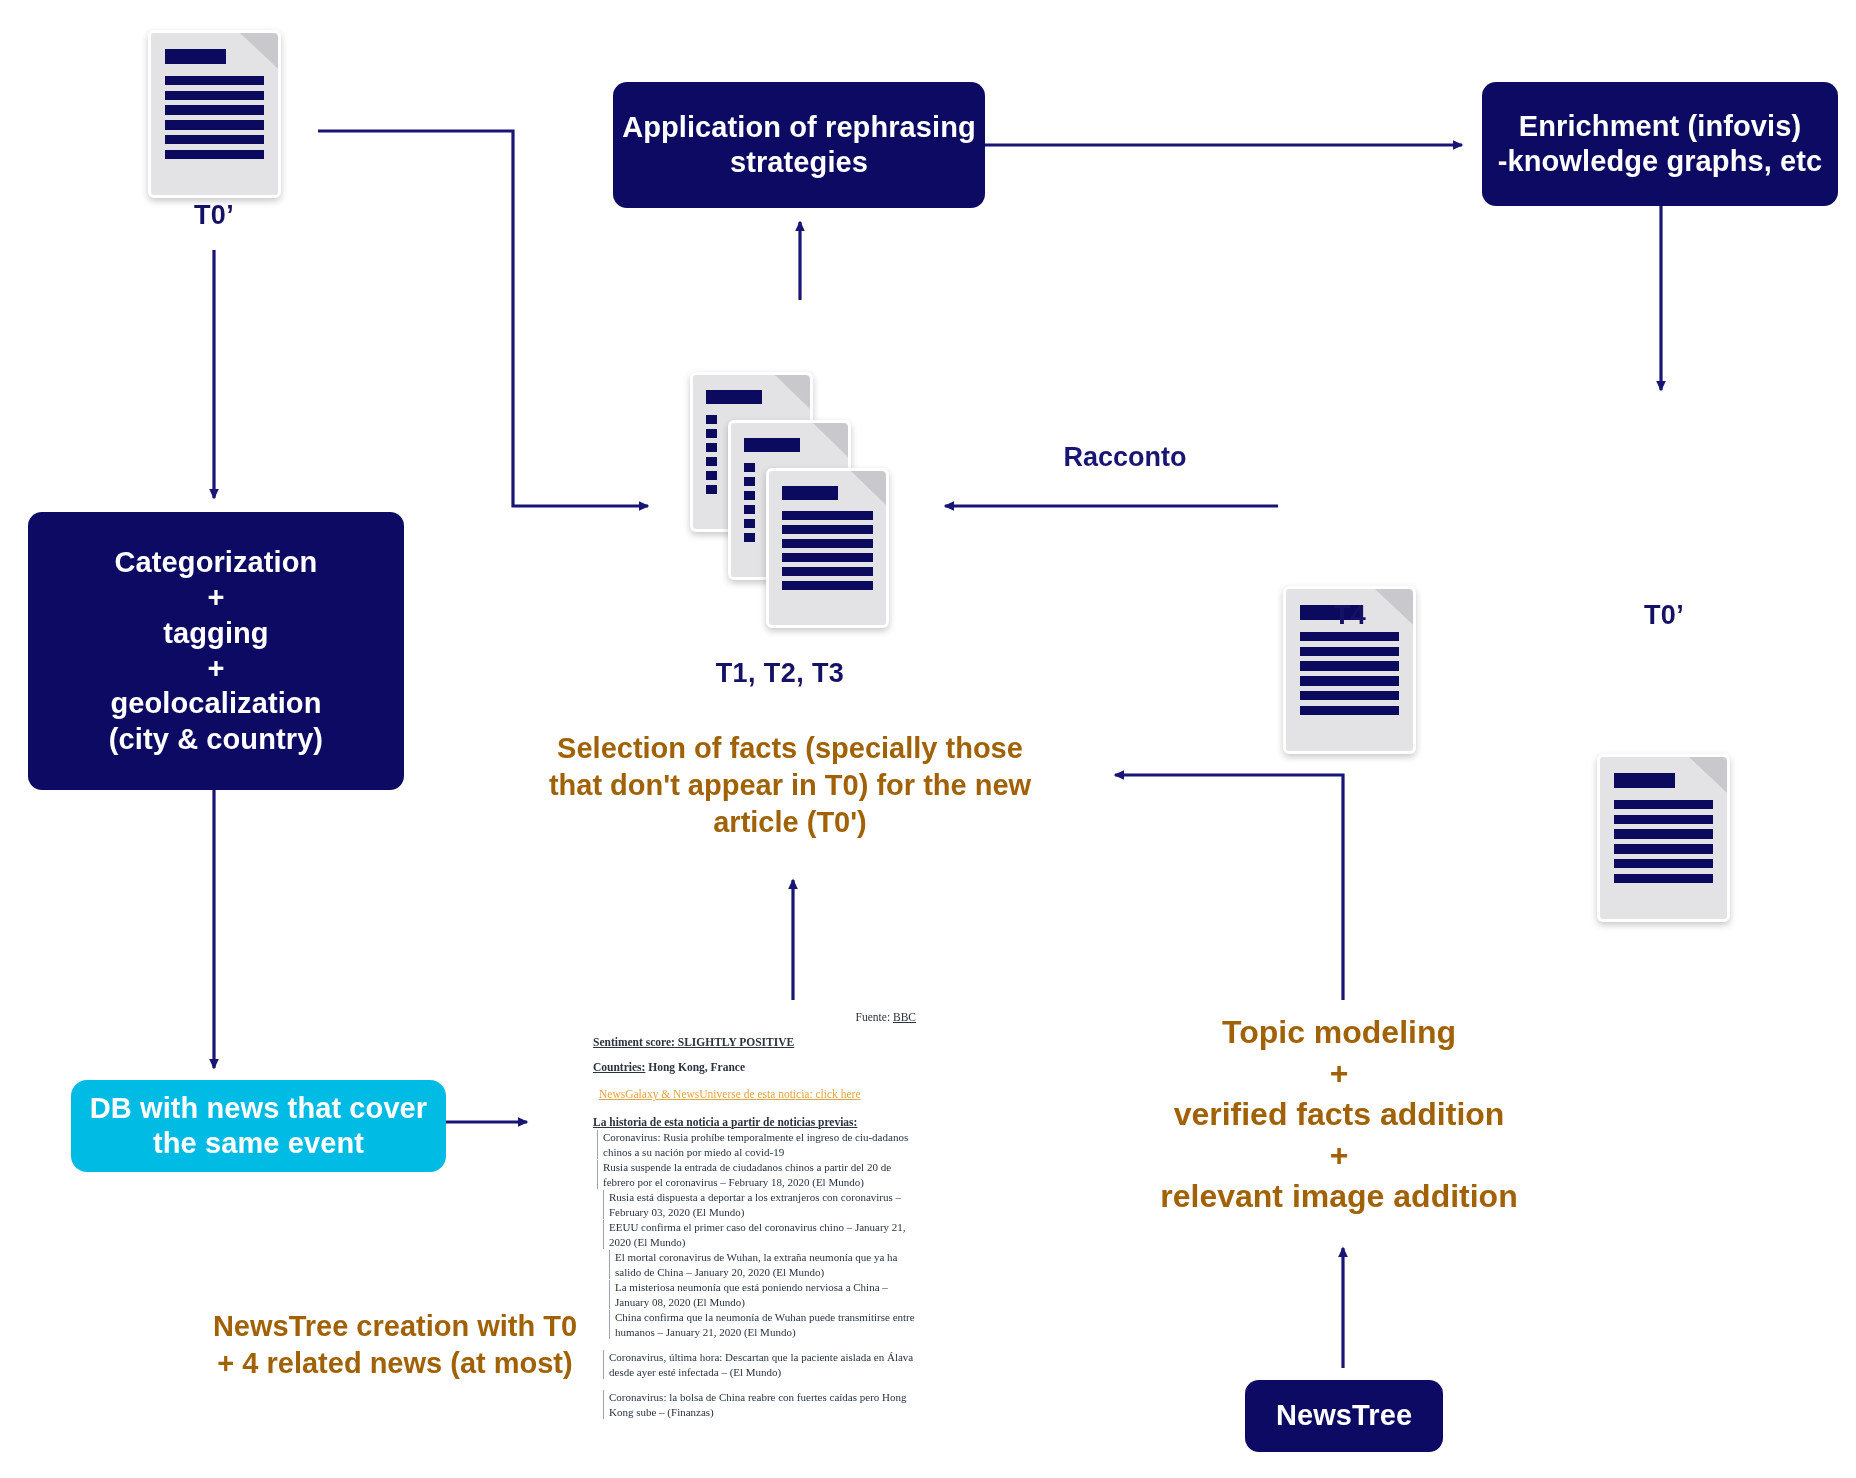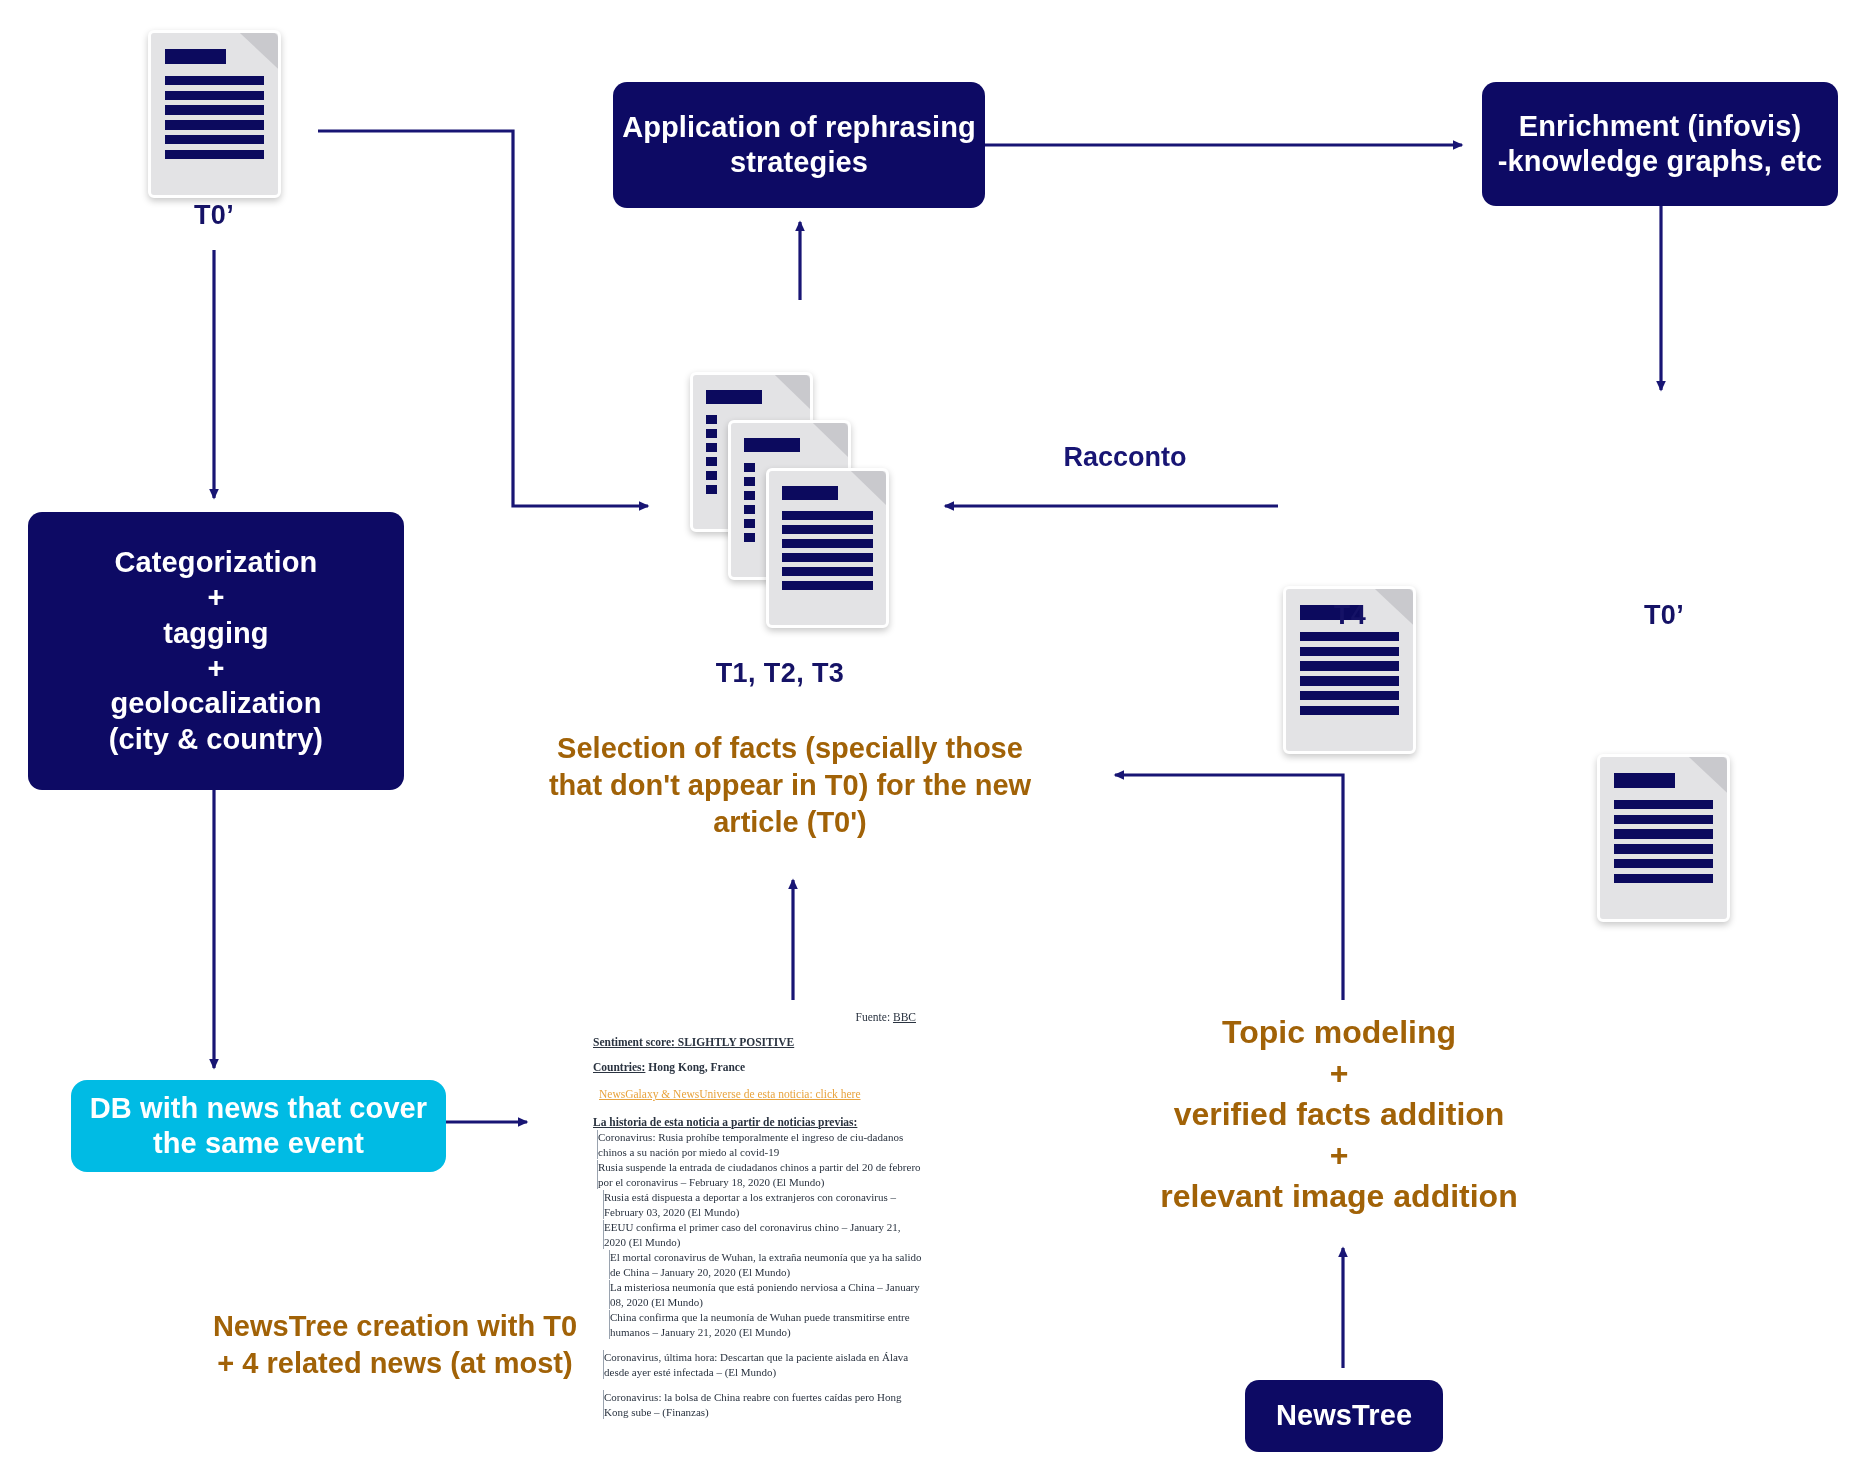--- a/index.html
+++ b/index.html
@@ -50,21 +50,21 @@
   }
   .article .src{font-size:11.5px;text-align:right;padding-right:6px;}
   .article .src u{text-decoration:underline;}
   .article .meta{font-size:11.5px;font-weight:700;margin-top:13px;}
   .article .meta .lbl{text-decoration:underline;}
   .article .lnk{font-size:11.5px;color:#e8a33d;text-decoration:underline;margin-top:15px;margin-left:6px;}
   .article .h{font-size:11.5px;font-weight:700;text-decoration:underline;margin-top:16px;}
   .article ul{list-style:none;margin:2px 0 0 0;padding:0;}
   .article li{
     font-size:11px;line-height:1.32;margin:0 0 1px 0;
-    border-left:1px solid #9aa3af;
+    border-left:1px solid #9aa3af;padding-left:5px;
   }
   .article li.gap{margin-top:11px;}
   .article .d1{margin-left:4px;}
   .article .d2{margin-left:10px;}
   .article .d3{margin-left:16px;}
 </style>
 </head>
 <body>
 
 <div id="canvas">

